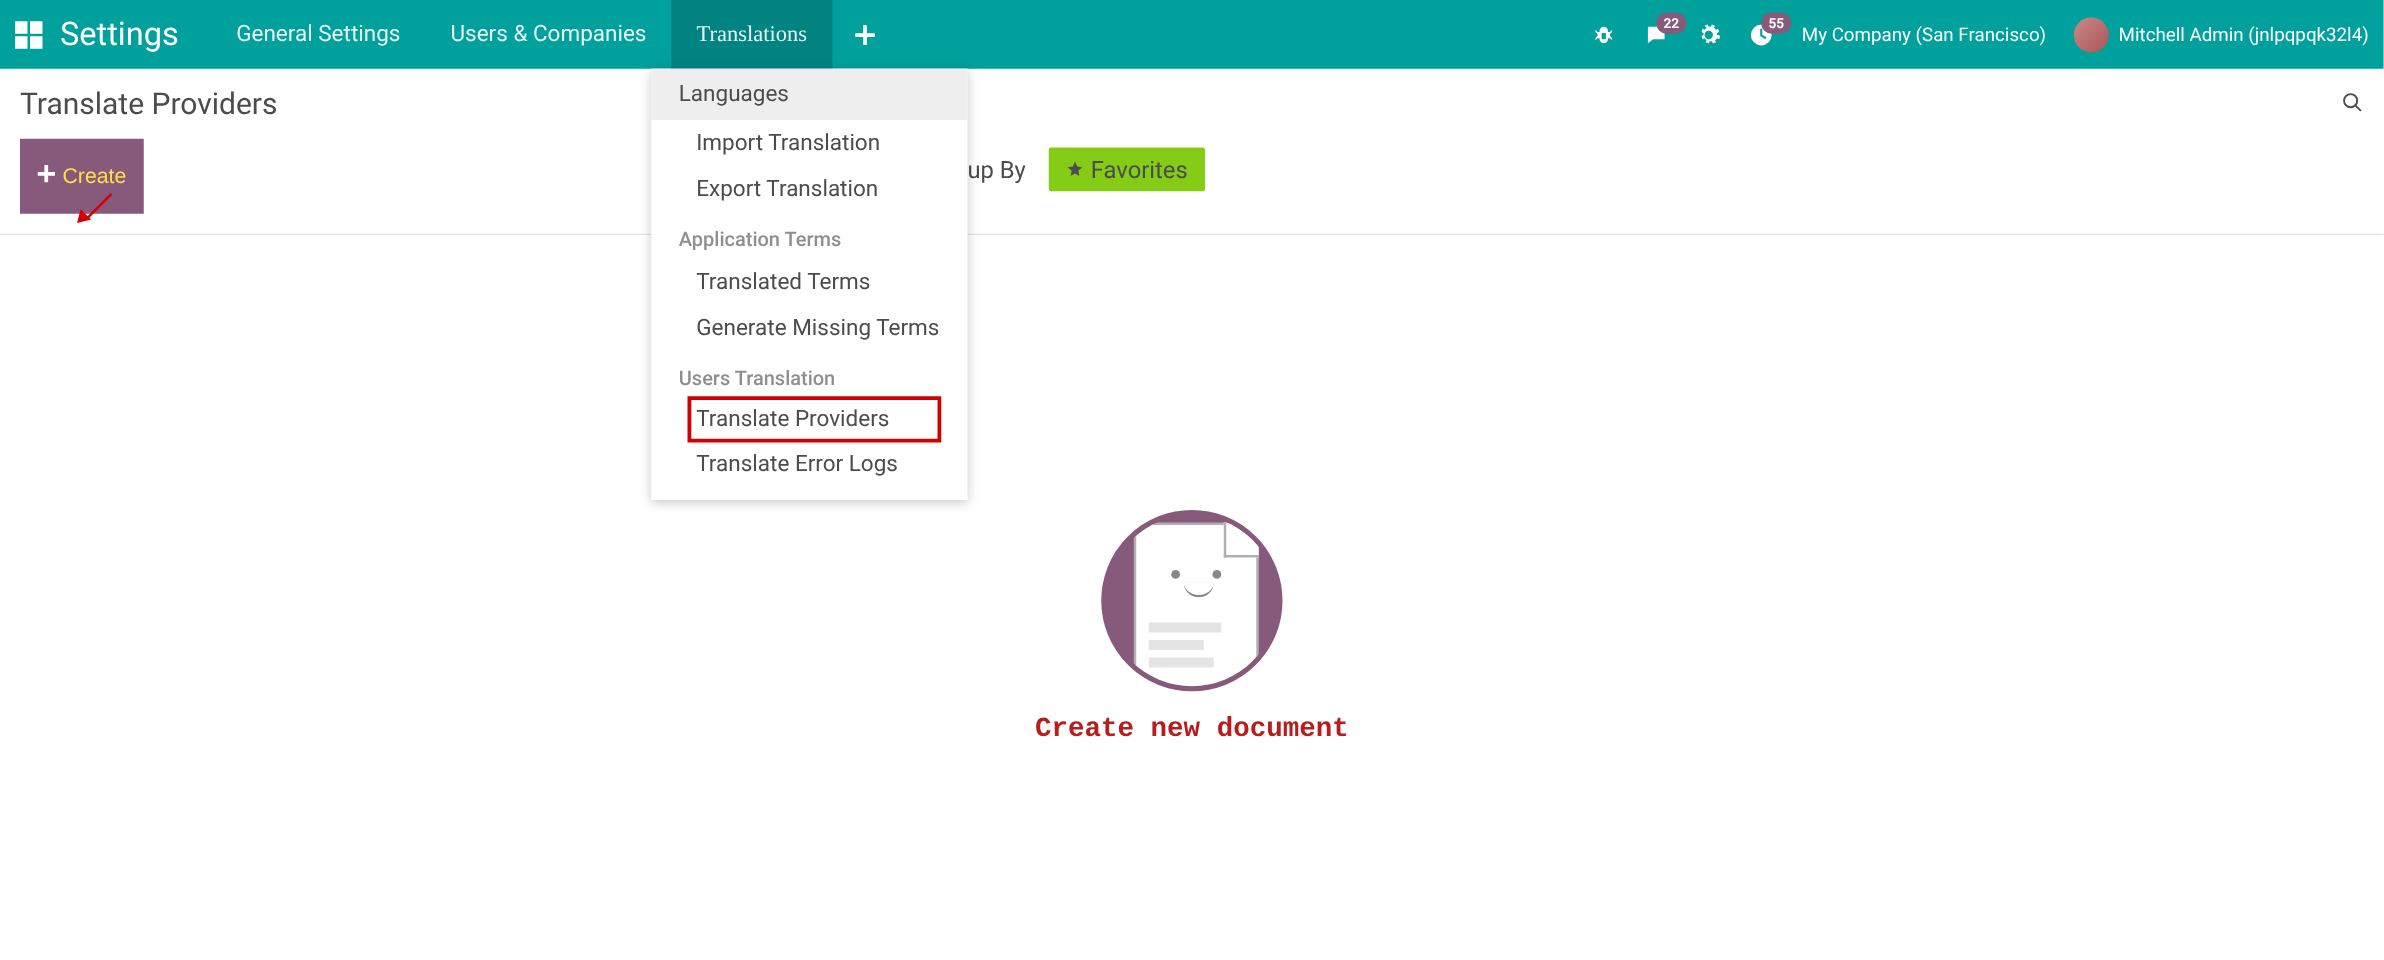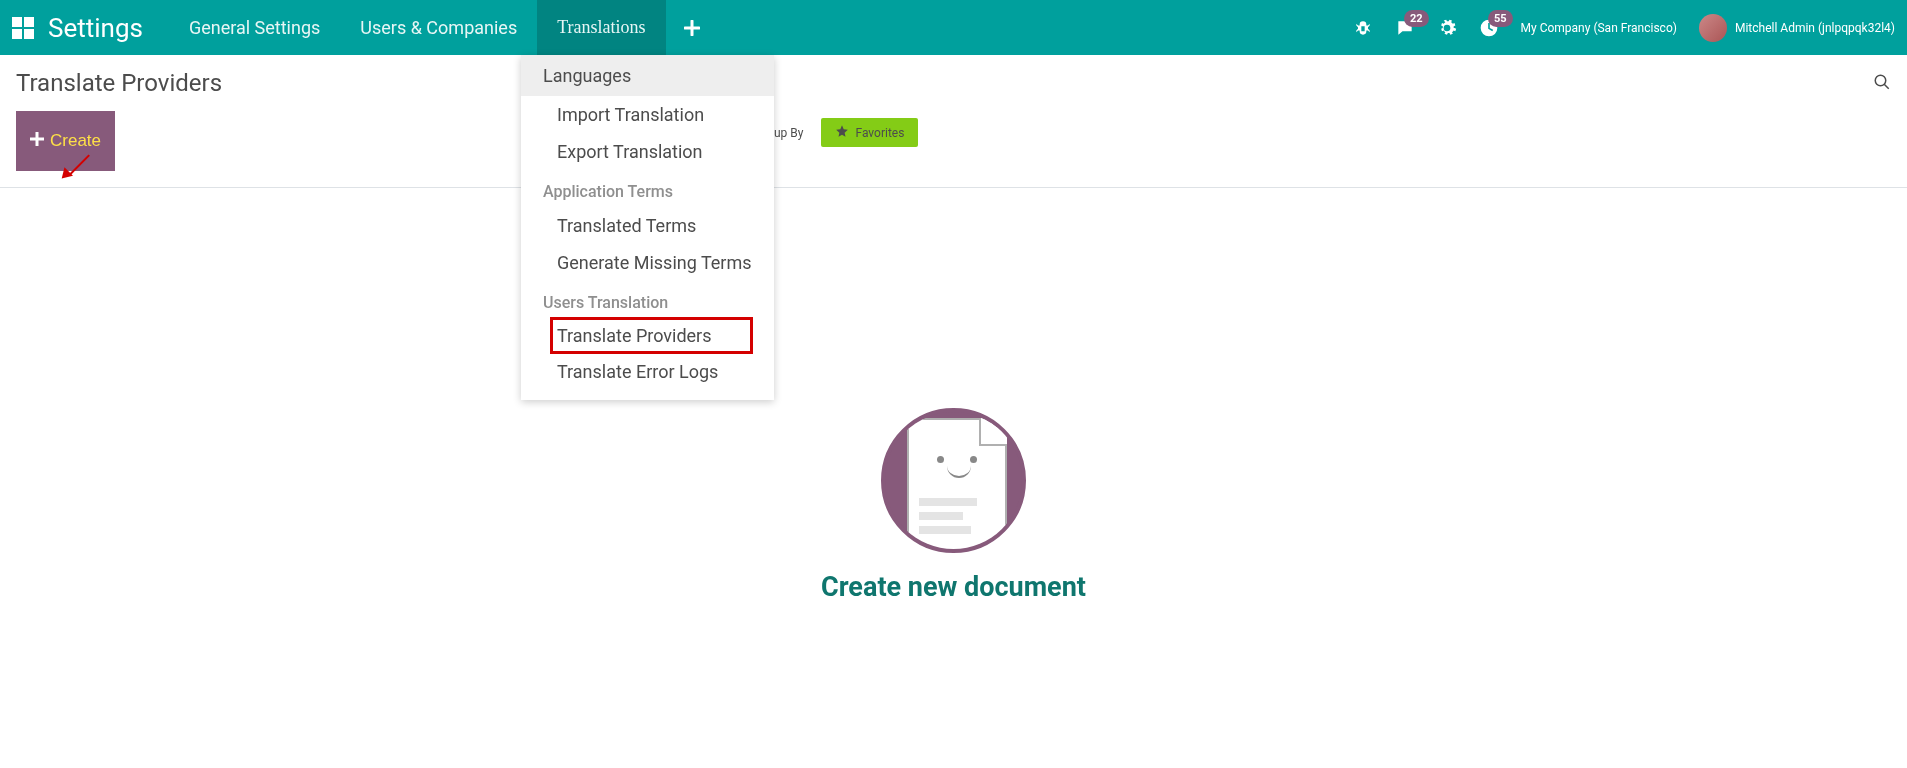--- a/index.html
+++ b/index.html
@@ -13,34 +13,34 @@
 .brand { font-size: 26px; font-weight: 400; color: #fff; margin-right: 20px; }
 
 .navmenu { display: flex; align-items: stretch; height: 55px; }
 .navmenu-item { display: flex; align-items: center; padding: 0 20px; font-size: 18px; color: #e7f6f5; cursor: pointer; position: relative; }
 .navmenu-item.active { background: #018481; font-family: Liberation Serif, serif; }
 .navmenu-item.plus { padding: 0 18px; font-size: 20px; font-weight: bold; }
 
 .navbar-right { margin-left: auto; display: flex; align-items: center; gap: 22px; }
 .icon-btn { position: relative; cursor: pointer; display: flex; align-items: center; }
 .badge { position: absolute; top: -8px; right: -14px; background: #875a7b; color: #fff; font-size: 11px; font-weight: bold; padding: 2px 6px; border-radius: 9px; }
-.company, .user { font-size: 12px; color: #fff; cursor: pointer; display: flex; align-items: center; gap: 8px; }
+.company, .user { font-size: 15px; color: #fff; cursor: pointer; display: flex; align-items: center; gap: 8px; }
 .avatar { width: 28px; height: 28px; border-radius: 50%; background: linear-gradient(135deg,#c88 0%,#a55 100%); display:inline-block; }
 
 
 .controlbar { border-bottom: 1px solid #dee2e6; padding: 14px 16px 16px 16px; position: relative; }
 .breadcrumb-title { font-size: 24px; color: #4c4c4c; margin-bottom: 14px; }
 .create-btn { background: #875a7b; color: #fde047; border: none; padding: 20px 14px; font-size: 17px; cursor: pointer; display: inline-flex; align-items: center; gap: 6px; }
 .create-btn .plus { font-weight: bold; font-size: 17px; }
 
 .search-tools { position: absolute; right: 16px; top: 18px; }
 .search-icon { font-size: 18px; color: #4c4c4c; cursor: pointer; }
 
 .filter-row { position: absolute; left: 770px; top: 118px; display: flex; gap: 14px; }
-.filter-btn { background: #fff; border: none; padding: 6px 4px; font-size: 12px; color: #4c4c4c; cursor: pointer; display: inline-flex; align-items: center; gap: 6px; }
+.filter-btn { background: #fff; border: none; padding: 6px 4px; font-size: 19px; color: #4c4c4c; cursor: pointer; display: inline-flex; align-items: center; gap: 6px; }
 .filter-btn.fav { background: #84cc16; padding: 6px 14px; border-radius: 2px; align-items: center; }
 
 
 .dropdown { position: absolute; top: 55px; left: 521px; width: 253px; background: #fff; box-shadow: 0 2px 8px rgba(0,0,0,0.2); z-index: 100; padding-bottom: 10px; }
 .dd-item { padding: 10px 22px; font-size: 18px; color: #4c4c4c; cursor: pointer; }
 .dd-item.hover { background: #eeeeee; }
 .dd-header { padding: 12px 22px 6px 22px; font-size: 16px; color: #8f8f8f; font-weight: 500; }
 .dd-sub { padding: 8px 8px 8px 36px; font-size: 18px; color: #4c4c4c; cursor: pointer; }
 .dd-sub.highlighted { outline: 3px solid #d40000; outline-offset: -2px; margin: 0 22px 0 30px; padding: 7px 6px; }
 
@@ -49,21 +49,21 @@
 .doccircle { width: 145px; height: 145px; border-radius: 50%; border: 4px solid #875a7b; background:#875a7b; margin: 0 auto 18px; position: relative; overflow: hidden; }
 .docpaper { position: absolute; left: 22px; top: 6px; width: 100px; height: 150px; background: #fff; border: 2px solid #b0b0b0; border-radius: 4px; }
 .docfold { position: absolute; right: -2px; top: -2px; width: 28px; height: 28px; background: #fff; border-left: 2px solid #b0b0b0; border-bottom: 2px solid #b0b0b0; }
 .docface-eye { position:absolute; width:7px;height:7px;background:#888;border-radius:50%; top:36px;}
 .docface-eye.l{left:28px;} .docface-eye.r{right:28px;}
 .docsmile{position:absolute;top:46px;left:38px;width:24px;height:12px;border:2px solid #888;border-top:none;border-left:none;border-right:none;border-radius:0 0 14px 14px;}
 .doclines span{position:absolute;left:10px;height:8px;background:#e4e4e4;display:block;}
 .doclines .l1{top:78px;width:58px;}
 .doclines .l2{top:92px;width:44px;}
 .doclines .l3{top:106px;width:52px;}
-.empty-title { font-size: 27px; font-weight: 700; color: #0f766e; }
+.empty-title { font-size: 22px; font-weight: 700; color: #b91c1c; font-family: Liberation Mono, monospace; }
 
 
 .arrow { position: absolute; left: 56px; top: 170px; color: #d40000; font-size: 26px; transform: rotate(-45deg); font-weight: bold; }
 .arrow::before{content:"";position:absolute;left:6px;top:12px;width:28px;height:2px;background:#d40000;}
 .arrow-head{position:absolute;left:-2px;top:4px;width:0;height:0;border-right:10px solid #d40000;border-top:6px solid transparent;border-bottom:6px solid transparent;}
 </style>
 </head>
 <body>
 
 <div class="navbar">

